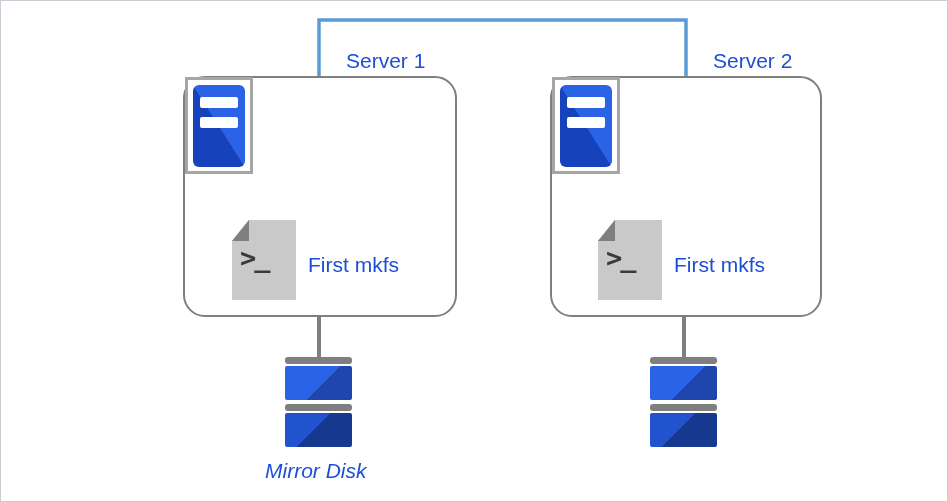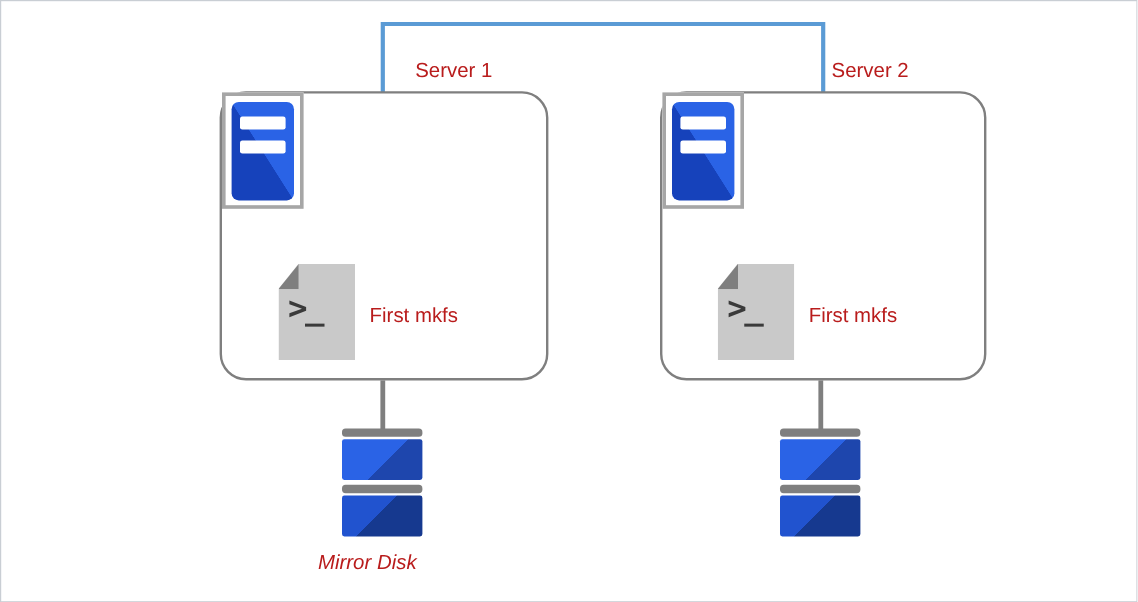--- a/index.html
+++ b/index.html
@@ -23,22 +23,22 @@
   }
   .connector-svg path {
     fill: none;
     stroke: var(--connector, #5b9bd5);
     stroke-width: 3.5;
   }
 
   
   .txt-label {
     position: absolute;
-    font-size: 17px;
-    color: #b91c1c;
+    font-size: 21px;
+    color: #1d4ed8;
     white-space: nowrap;
   }
 
   
   .server-box {
     position: absolute;
     top: 75px;
     width: 274px;
     height: 241px;
     background: #ffffff;
@@ -150,21 +150,21 @@
 <body>
 
 <div class="stage">
 
   <svg class="connector-svg" viewBox="0 0 948 502">
     <path d="M318 76 L318 19 L685 19 L685 76"></path>
   </svg>
 
   <div class="txt-label" style="left:345px; top:48px;">Server 1</div>
 
-  <div class="txt-label" style="left:692px; top:48px;">Server 2</div>
+  <div class="txt-label" style="left:712px; top:48px;">Server 2</div>
 
   <div class="server-box" style="left:182px;"></div>
 
   <div class="server-box" style="left:549px; width:272px;"></div>
 
   <div class="server-icon-frame" style="left:184px;">
     <div class="server-icon">
       <div class="slot"></div>
       <div class="slot"></div>
     </div>

